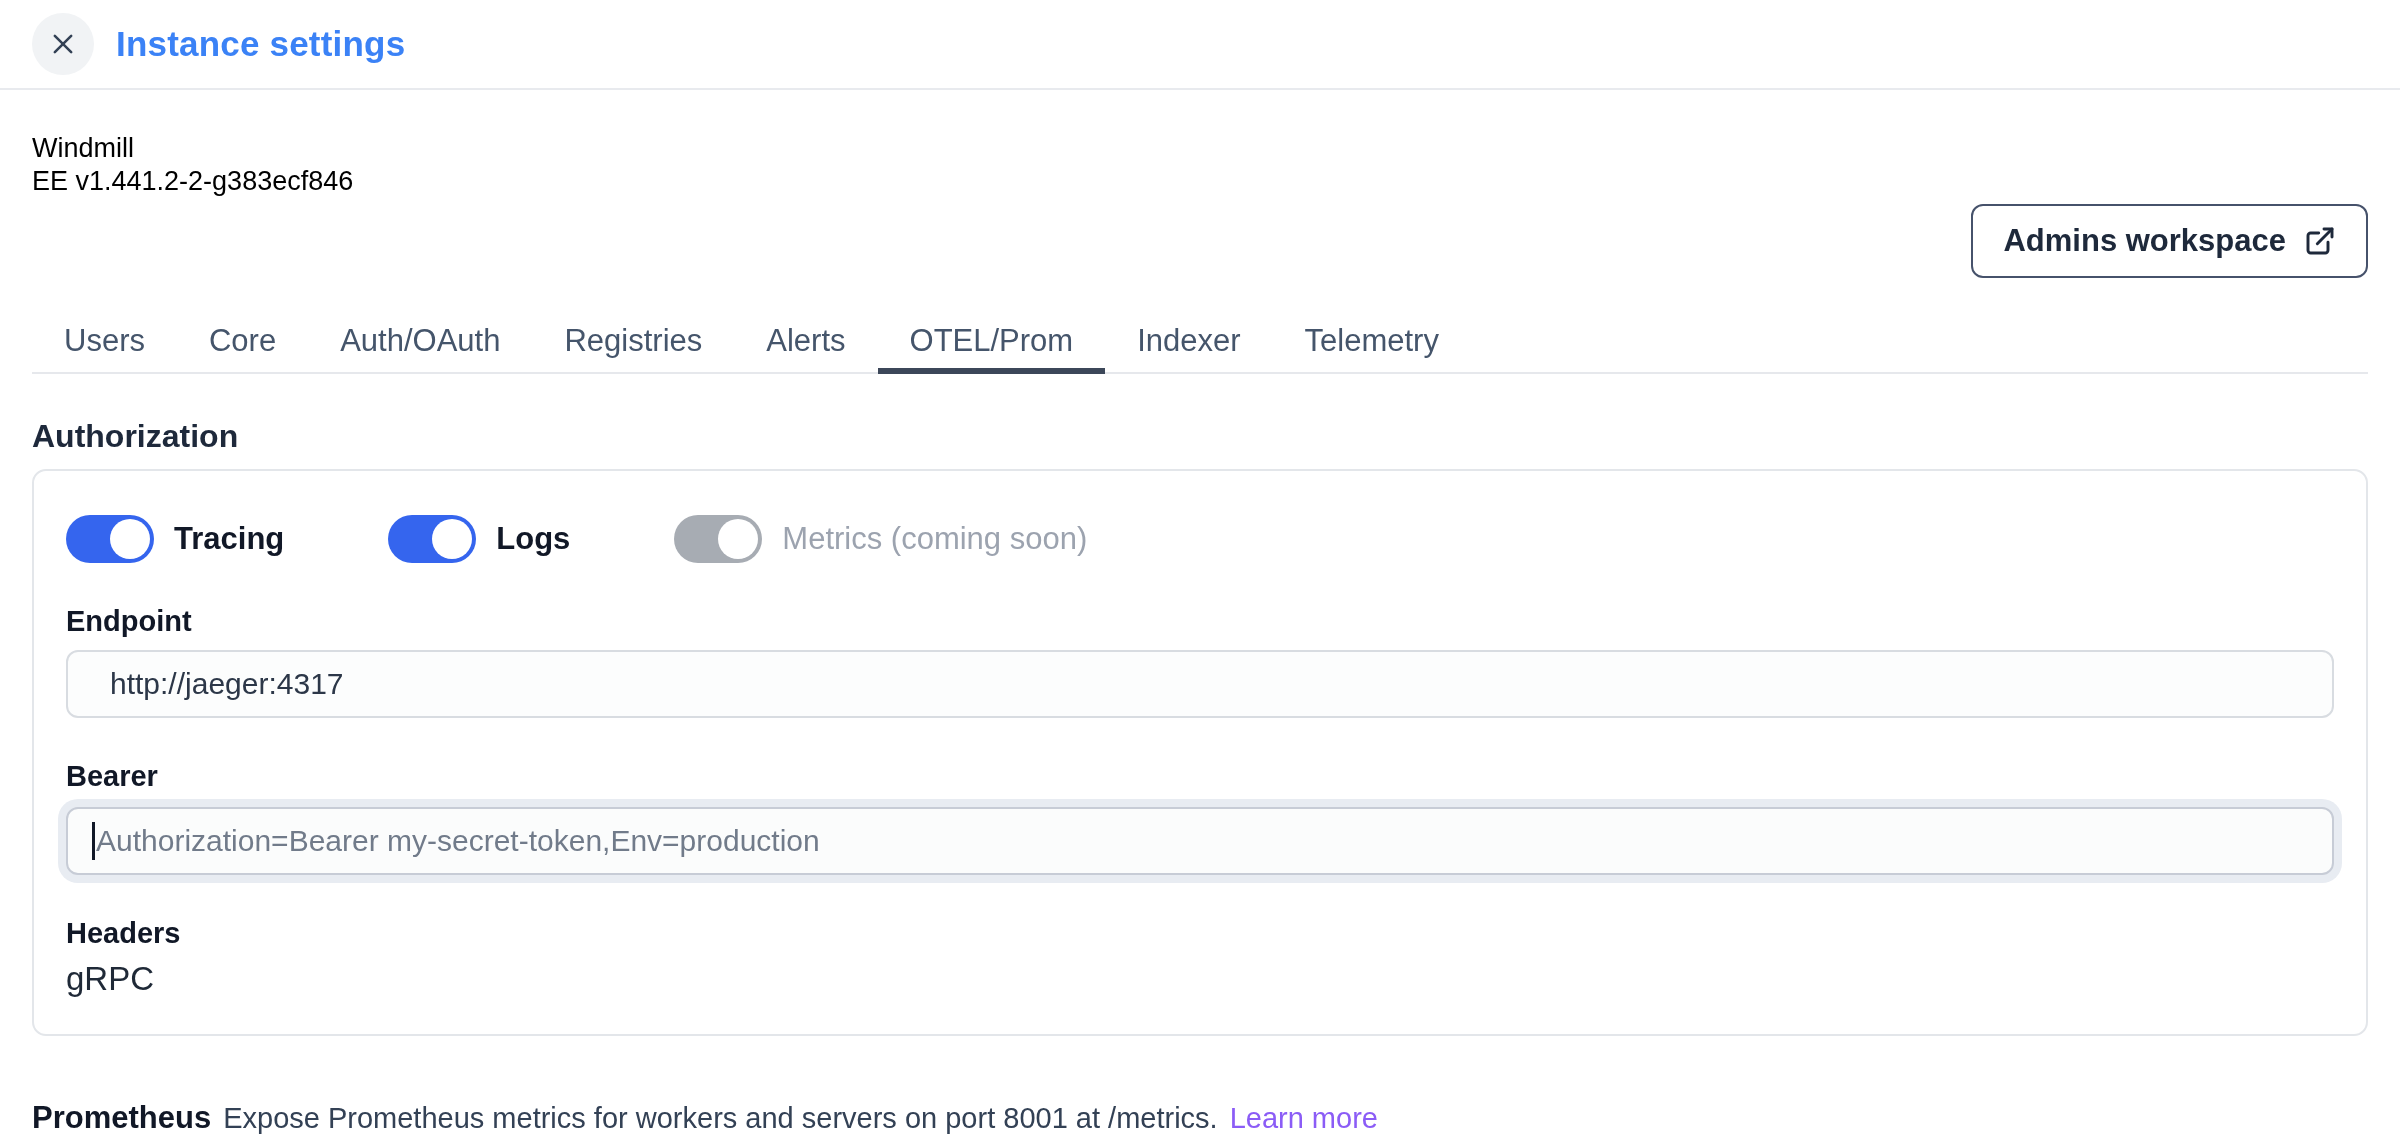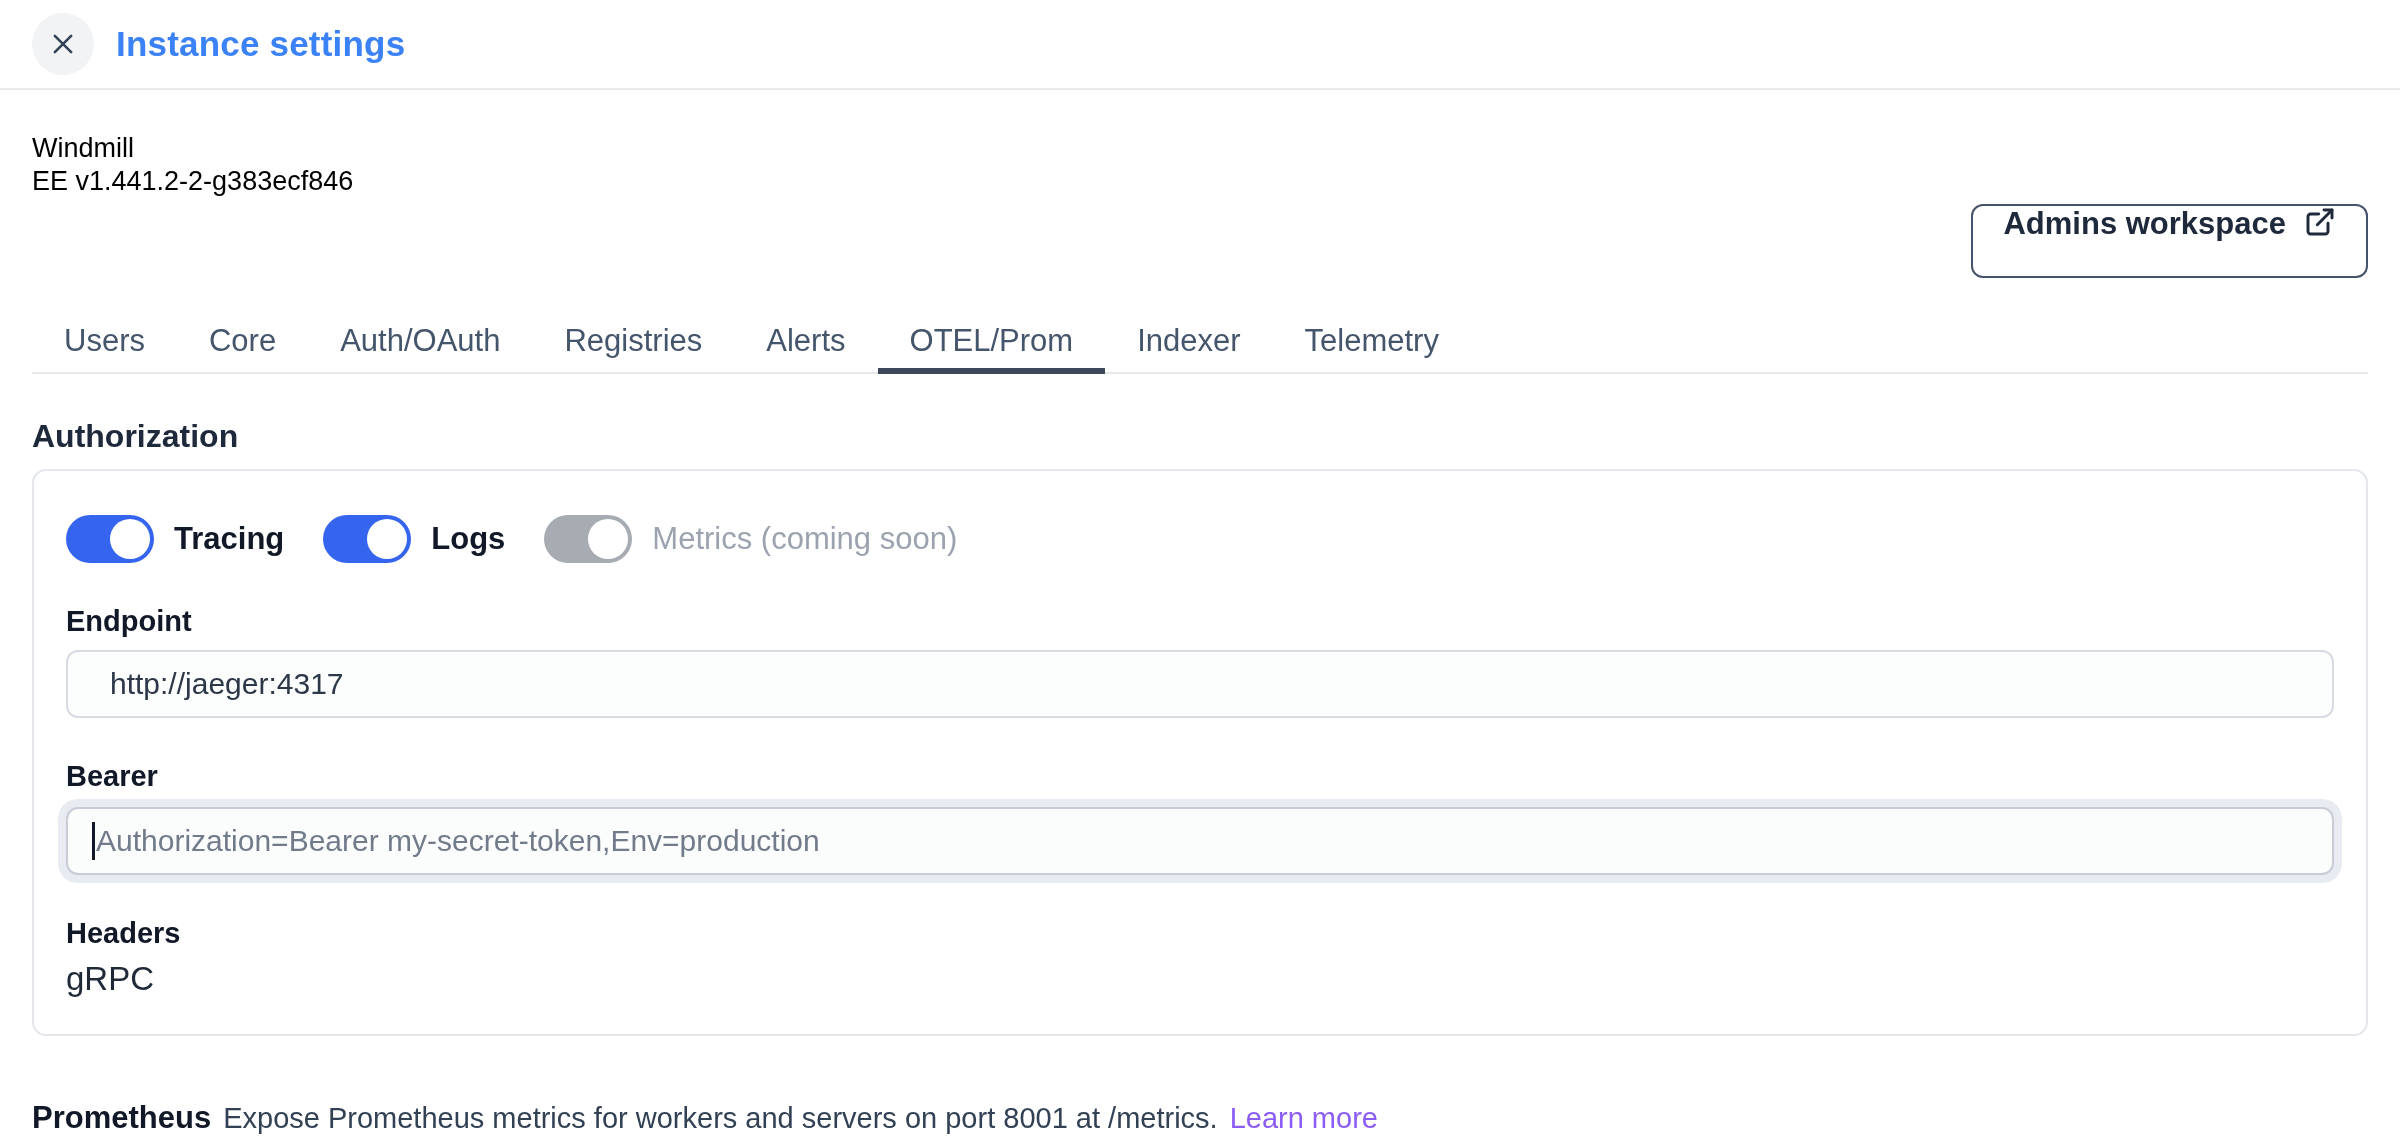--- a/index.html
+++ b/index.html
@@ -38,21 +38,21 @@
   }
 
   
   .content { padding: 0 32px; }
 
   .version-block { margin-top: 42px; font-size: 27px; line-height: 33px; color: #000000; }
 
   .btn-row { display: flex; justify-content: flex-end; margin-top: 6px; }
   .admins-btn {
     height: 74px;
-    display: inline-flex; align-items: flex-start; gap: 18px;
+    display: inline-flex; align-items: center; gap: 18px;
     padding: 0 30px;
     background: #ffffff;
     border: 2.5px solid #46526b;
     border-radius: 12px;
     font-family: "Liberation Sans", sans-serif;
     font-size: 31px; font-weight: 700; color: #1e293b;
     cursor: pointer;
   }
   .admins-btn svg { width: 32px; height: 32px; stroke: #1e293b; stroke-width: 2.2; fill: none; }
 
@@ -83,21 +83,21 @@
     color: #1e293b;
   }
   .card {
     margin-top: 14px;
     border: 2px solid #e3e6ea;
     border-radius: 14px;
     padding: 30px 32px 36px 32px;
     background: #ffffff;
   }
 
-  .toggle-row { display: flex; align-items: flex-end; gap: 39px; margin-top: 14px; }
+  .toggle-row { display: flex; align-items: flex-end; gap: 104px; margin-top: 14px; }
   .toggle-group { display: flex; align-items: center; gap: 20px; }
   .toggle {
     width: 88px; height: 48px;
     border-radius: 24px;
     position: relative;
     flex: 0 0 auto;
     cursor: pointer;
   }
   .toggle .knob {
     position: absolute; top: 4px; right: 4px;

